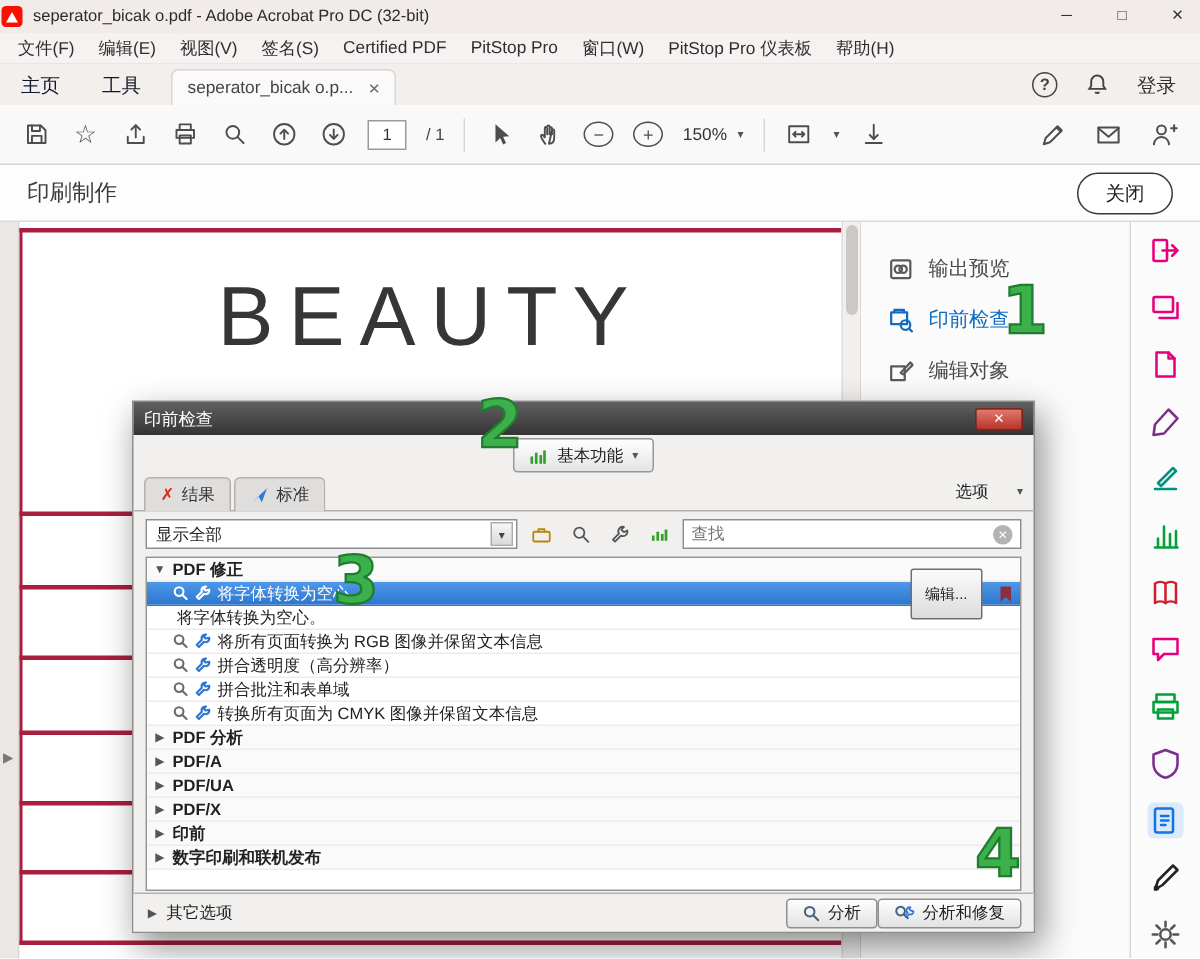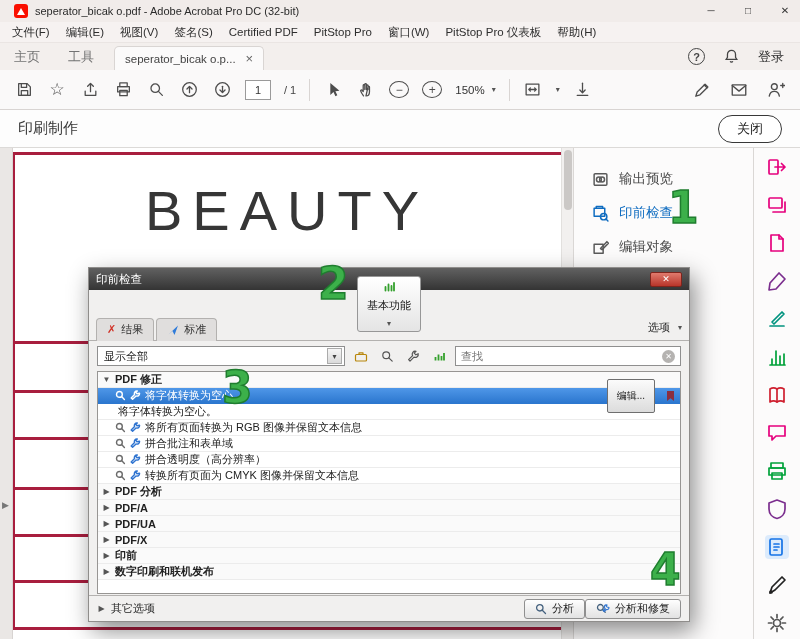--- a/index.html
+++ b/index.html
@@ -1,33 +1,33 @@
 <!DOCTYPE html>
 <html><head>
 <meta charset="utf-8">
 <style>
   *{box-sizing:border-box;margin:0;padding:0;}
   html,body{width:800px;height:639px;}
   body{font-family:"Liberation Sans","DejaVu Sans",sans-serif;position:relative;overflow:hidden;background:#fff;color:#333;}
   svg{display:block;}
 
   
-  .titlebar{height:22px;display:flex;align-items:center;gap:7px;padding-left:14px;background:#f1ecea;font-size:11px;color:#2b2b2b;}
+  .titlebar{height:22px;display:flex;align-items:center;gap:7px;padding-left:1px;background:#f1ecea;font-size:11px;color:#2b2b2b;}
   .logo{width:14px;height:14px;background:#fa0f00;border-radius:3px;display:inline-flex;align-items:center;justify-content:center;}
   .logo::after{content:"";width:0;height:0;border-left:4px solid transparent;border-right:4px solid transparent;border-bottom:7px solid #fff;}
   .wc{width:30px;text-align:center;font-size:10px;line-height:22px;color:#333;}
   .wc-first{margin-left:auto;}
 
   
   .menubar{height:21px;display:flex;align-items:center;background:#f6f2f1;font-size:11.5px;padding-left:4px;border-bottom:1px solid #eae5e3;color:#2e2e2e;}
   .menu-item{padding:0 8px;}
 
   
   .tabbar{height:27px;background:#f3efed;display:flex;align-items:stretch;font-size:13px;}
-  .ttab{padding:0 14px;display:flex;align-items:center;color:#737373;}
+  .ttab{padding:0 14px;display:flex;align-items:center;color:#0f172a;}
   .doctab{margin:3px 0 0 6px;padding:0 10px;display:flex;align-items:center;gap:10px;background:#fbfafa;border:1px solid #d9d5d3;border-bottom:none;border-radius:5px 5px 0 0;font-size:11.5px;color:#444;}
   .doctab-close{font-size:13px;color:#666;}
   .tab-right{margin-left:auto;display:flex;align-items:center;gap:18px;padding-right:16px;}
   .help-circle{width:17px;height:17px;border:1.4px solid #444;border-radius:50%;font-size:11px;display:flex;align-items:center;justify-content:center;font-weight:bold;color:#444;}
   .bell svg{stroke:#444;fill:none;stroke-width:1.2;}
   .signin{font-size:13px;color:#2e2e2e;}
 
   
   .toolbar{height:40px;background:#faf9f9;border-bottom:1px solid #d8d4d2;display:flex;align-items:center;gap:13px;padding:0 14px;color:#4d4d4d;}
   .tbtn{display:flex;align-items:center;justify-content:center;min-width:20px;height:24px;}
@@ -65,25 +65,25 @@
   .rrail{width:47px;background:#fcfbfb;border-left:1px solid #dad7d5;display:flex;flex-direction:column;align-items:center;padding-top:7px;gap:14px;}
   .rail-ic{width:24px;height:24px;display:flex;align-items:center;justify-content:center;}
   .rail-ic svg{fill:none;stroke-width:1.7;stroke-linecap:round;stroke-linejoin:round;}
   .rail-sel{background:#dcebfc;border-radius:4px;}
 
   
   .dialog{position:absolute;left:88px;top:267px;width:602px;height:355px;background:#f1f0ef;border:1px solid #8f8d8b;box-shadow:4px 9px 22px rgba(0,0,0,.45);z-index:10;display:flex;flex-direction:column;}
   .dlg-title{height:22px;background:linear-gradient(#616161,#343434);color:#fff;display:flex;align-items:center;padding:0 7px;font-size:11.5px;flex:0 0 auto;}
   .dlg-close{margin-left:auto;width:32px;height:15px;background:linear-gradient(#e07a6d,#b8352a);border:1px solid #7e241c;border-radius:2px;color:#fff;font-size:9px;display:flex;align-items:center;justify-content:center;}
   .dlg-lib{height:27px;display:flex;align-items:center;justify-content:center;flex:0 0 auto;}
-  .libbtn{display:inline-flex;align-items:center;gap:6px;border:1px solid #979797;border-radius:3px;background:linear-gradient(#fff,#e4e4e4);padding:3px 9px;font-size:11px;color:#222;flex-direction:column;}
+  .libbtn{display:inline-flex;align-items:center;gap:6px;border:1px solid #979797;border-radius:3px;background:linear-gradient(#fff,#e4e4e4);padding:3px 9px;font-size:11px;color:#222;}
   .dlg-tabs{display:flex;align-items:flex-end;padding:0 7px;border-bottom:1px solid #b3b1af;height:24px;flex:0 0 auto;}
   .dtab{display:inline-flex;align-items:center;gap:5px;padding:3px 10px 4px;font-size:11px;border:1px solid #b3b1af;border-bottom:none;border-radius:4px 4px 0 0;background:#e0dedd;margin-right:2px;position:relative;top:1px;color:#333;}
   .dtab.active{background:#f1f0ef;padding-bottom:6px;z-index:2;}
-  .dlg-options{margin-left:auto;display:flex;align-items:center;gap:8px;font-size:11px;padding-bottom:5px;color:#222;}
+  .dlg-options{margin-left:auto;display:flex;align-items:center;gap:19px;font-size:11px;padding-bottom:5px;color:#222;}
   .dlg-controls{display:flex;align-items:center;gap:6px;padding:5px 8px 3px;flex:0 0 auto;}
   .combo{width:248px;height:20px;border:1px solid #8f8f8f;background:#fff;display:flex;align-items:center;font-size:11px;padding:0 2px 0 6px;color:#222;}
   .caret-box{margin-left:auto;width:15px;height:16px;background:linear-gradient(#f6f6f6,#dadada);border:1px solid #ababab;display:flex;align-items:center;justify-content:center;font-size:8px;color:#444;}
   .mini-btn{width:20px;height:18px;display:flex;align-items:center;justify-content:center;}
   .search{flex:1;height:20px;border:1px solid #8f8f8f;background:#fff;display:flex;align-items:center;padding:0 5px;gap:4px;}
   .search input{border:none;outline:none;flex:1;font-size:11px;font-family:inherit;color:#333;background:transparent;min-width:0;}
   .clear{width:13px;height:13px;border-radius:50%;background:#b5b3b1;color:#fff;font-size:8px;display:flex;align-items:center;justify-content:center;flex:0 0 auto;}
   .dlg-list{margin:2px 8px 0;background:#fff;border:1px solid #979593;height:223px;font-size:11px;overflow:hidden;flex:0 0 auto;}
   .lrow{display:flex;align-items:center;height:16px;border-bottom:1px solid #ececec;padding-left:4px;gap:4px;color:#222;}
   .tri{width:9px;font-size:8px;color:#555;text-align:center;flex:0 0 auto;}
@@ -510,35 +510,35 @@
             <svg width="11" height="11" viewBox="0 0 11 11">
               <circle cx="4.4" cy="4.4" r="2.9"></circle>
               <path d="M6.6 6.6l2.8 2.8"></path>
             </svg>
           </span>
         <span class="ic ic-wrench">
             <svg width="11" height="11" viewBox="0 0 11 11">
               <path d="M9.5 3.2A2.5 2.5 0 0 1 6 5.9L2.6 9.3 1.2 7.9 4.6 4.5A2.5 2.5 0 0 1 7.3 1L5.8 2.5 7 3.7z"></path>
             </svg>
           </span>
-        <span>拼合批注和表单域</span>
+        <span>拼合透明度（高分辨率）</span>
       </div>
       <div class="lrow item">
         <span class="ic ic-mag">
             <svg width="11" height="11" viewBox="0 0 11 11">
               <circle cx="4.4" cy="4.4" r="2.9"></circle>
               <path d="M6.6 6.6l2.8 2.8"></path>
             </svg>
           </span>
         <span class="ic ic-wrench">
             <svg width="11" height="11" viewBox="0 0 11 11">
               <path d="M9.5 3.2A2.5 2.5 0 0 1 6 5.9L2.6 9.3 1.2 7.9 4.6 4.5A2.5 2.5 0 0 1 7.3 1L5.8 2.5 7 3.7z"></path>
             </svg>
           </span>
-        <span>拼合透明度（高分辨率）</span>
+        <span>拼合批注和表单域</span>
       </div>
       <div class="lrow item">
         <span class="ic ic-mag">
             <svg width="11" height="11" viewBox="0 0 11 11">
               <circle cx="4.4" cy="4.4" r="2.9"></circle>
               <path d="M6.6 6.6l2.8 2.8"></path>
             </svg>
           </span>
         <span class="ic ic-wrench">
             <svg width="11" height="11" viewBox="0 0 11 11">

